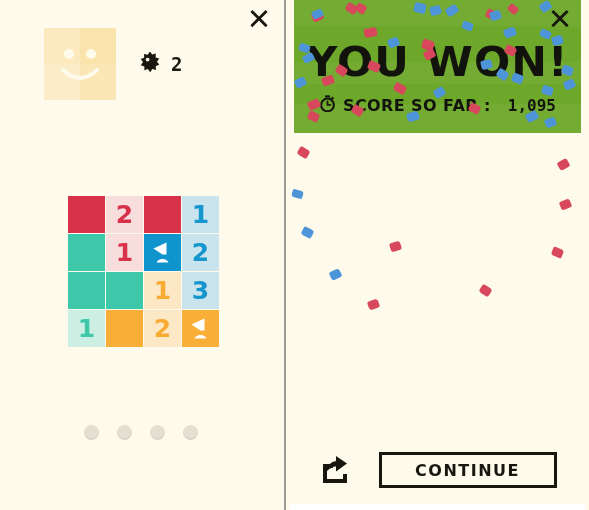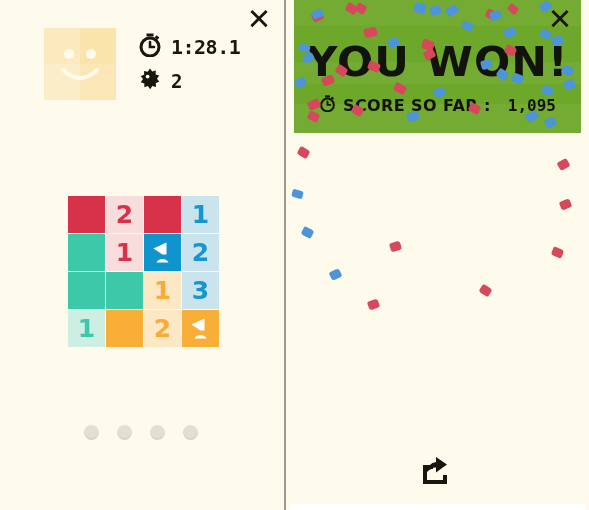--- a/index.html
+++ b/index.html
@@ -132,31 +132,20 @@
           <i></i>
           <i></i>
         <svg width="72" height="72" viewBox="0 0 72 72" aria-hidden="true">
           <circle cx="25" cy="26" r="5" fill="#FEFBEC"></circle>
           <circle cx="47" cy="26" r="5" fill="#FEFBEC"></circle>
           <path d="M19 42 Q36 58 53 42" stroke="#FEFBEC" stroke-width="4" fill="none" stroke-linecap="round"></path>
         </svg>
       </div>
 
       <div class="stats">
-        <div class="stat-row">
-          <span>
-            <svg width="24" height="24" viewBox="0 0 24 24" aria-hidden="true">
-              <rect x="8.5" y="0.5" width="7" height="3" fill="#17170F"></rect>
-              <rect x="17.2" y="3" width="3.6" height="3" fill="#17170F" transform="rotate(40 19 4.5)"></rect>
-              <circle cx="12" cy="14" r="9" fill="none" stroke="#17170F" stroke-width="3"></circle>
-              <path d="M12 9 L12 14 L16 14" stroke="#17170F" stroke-width="2.6" fill="none" stroke-linecap="round"></path>
-            </svg>
-          </span>
-          <span class="stat-val">1:28.1</span>
-        </div>
         <div class="stat-row">
           <span>
             <svg width="24" height="24" viewBox="0 0 24 24" aria-hidden="true">
               <path d="M12 1.5 L14.2 4.6 L17.8 3.6 L17.6 7.4 L21.2 8.6 L19 11.7 L21.3 14.7 L17.8 16.1 L18 19.9 L14.3 19 L12.2 22.2 L9.9 19.1 L6.3 20.2 L6.4 16.4 L2.8 15.2 L5 12.1 L2.7 9.1 L6.2 7.7 L6 3.9 L9.7 4.8 Z" fill="#17170F"></path>
               <circle cx="9.6" cy="9.6" r="1.9" fill="#FEFBEC"></circle>
             </svg>
           </span>
           <span class="stat-val small">2</span>
         </div>
       </div>
@@ -297,19 +286,20 @@
         </svg>
       </div>
 
       <div class="footer">
         <div class="share-btn">
           <svg width="34" height="30" viewBox="0 0 34 30" aria-hidden="true">
             <path d="M2 9 L2 28 L26 28 L26 19 L22 19 L22 24 L6 24 L6 13 L12 13 L12 9 Z" fill="#17170F"></path>
             <path d="M15 1 L15 6 Q7 7 5 17 Q11 11 15 11.5 L15 16.5 L26 8.6 Z" fill="#17170F"></path>
           </svg>
         </div>
+        <div class="continue-btn">CONTINUE</div>
       </div>
 
       <div class="bottom-strip"></div>
     </div>
   </div>
 
 </div>
 
 </body></html>

